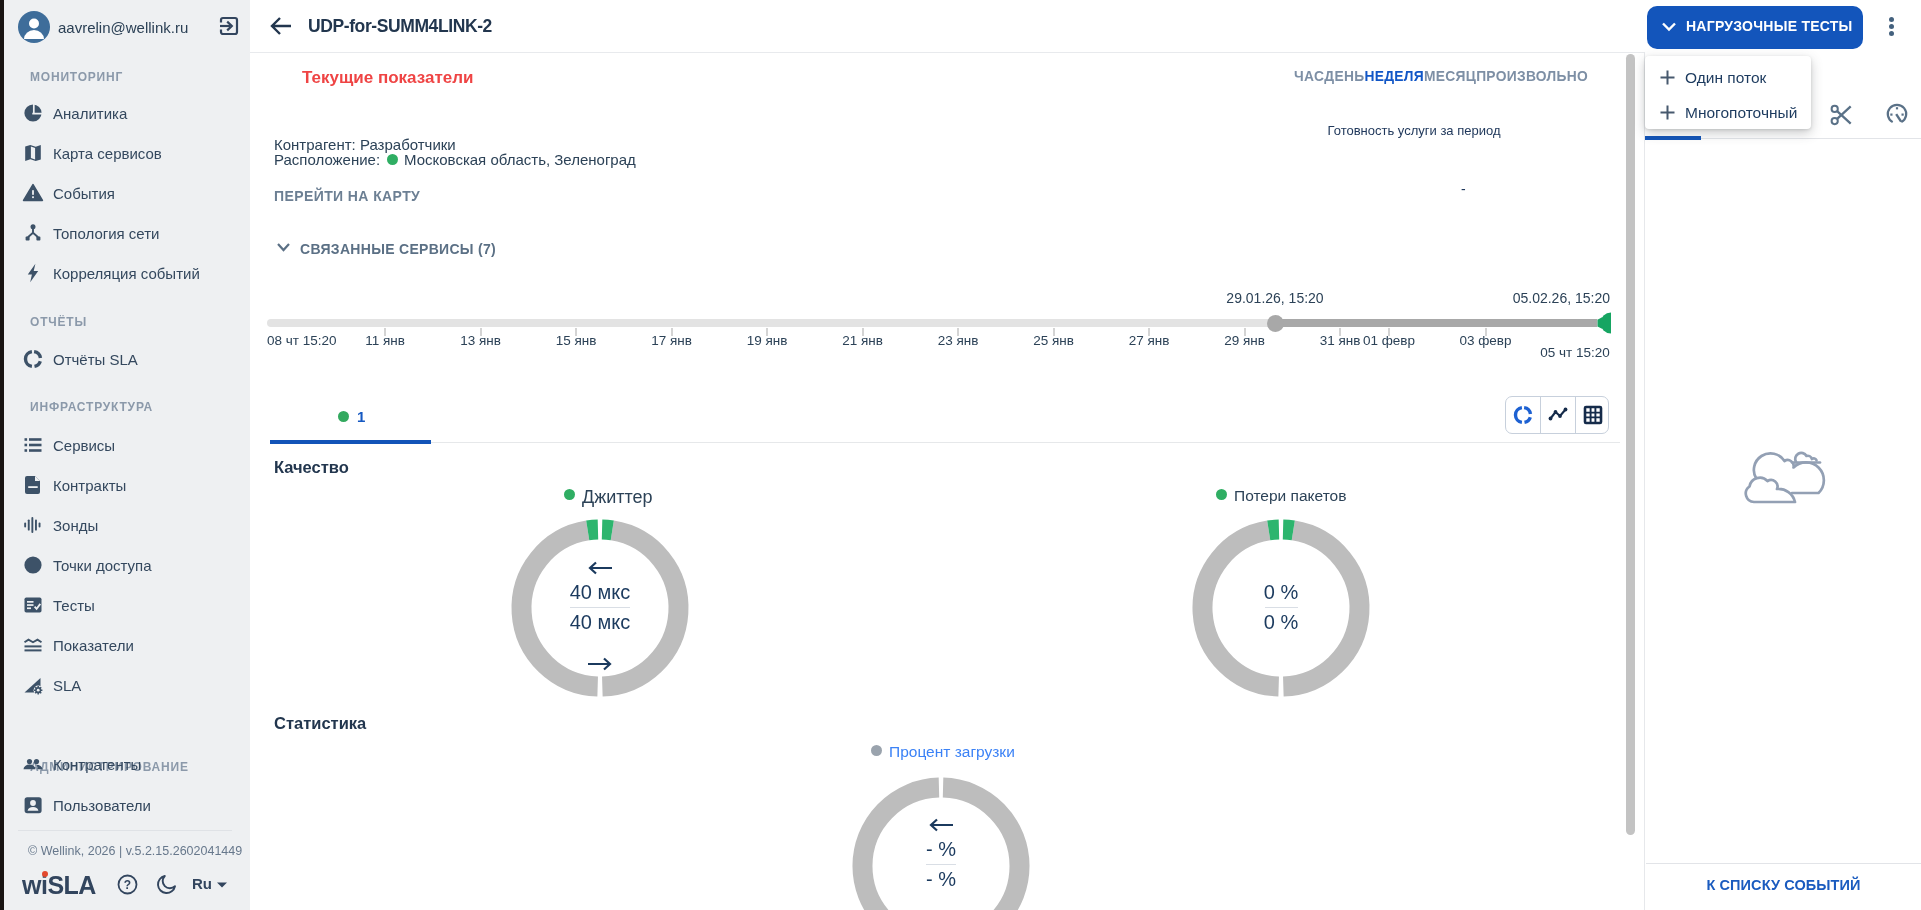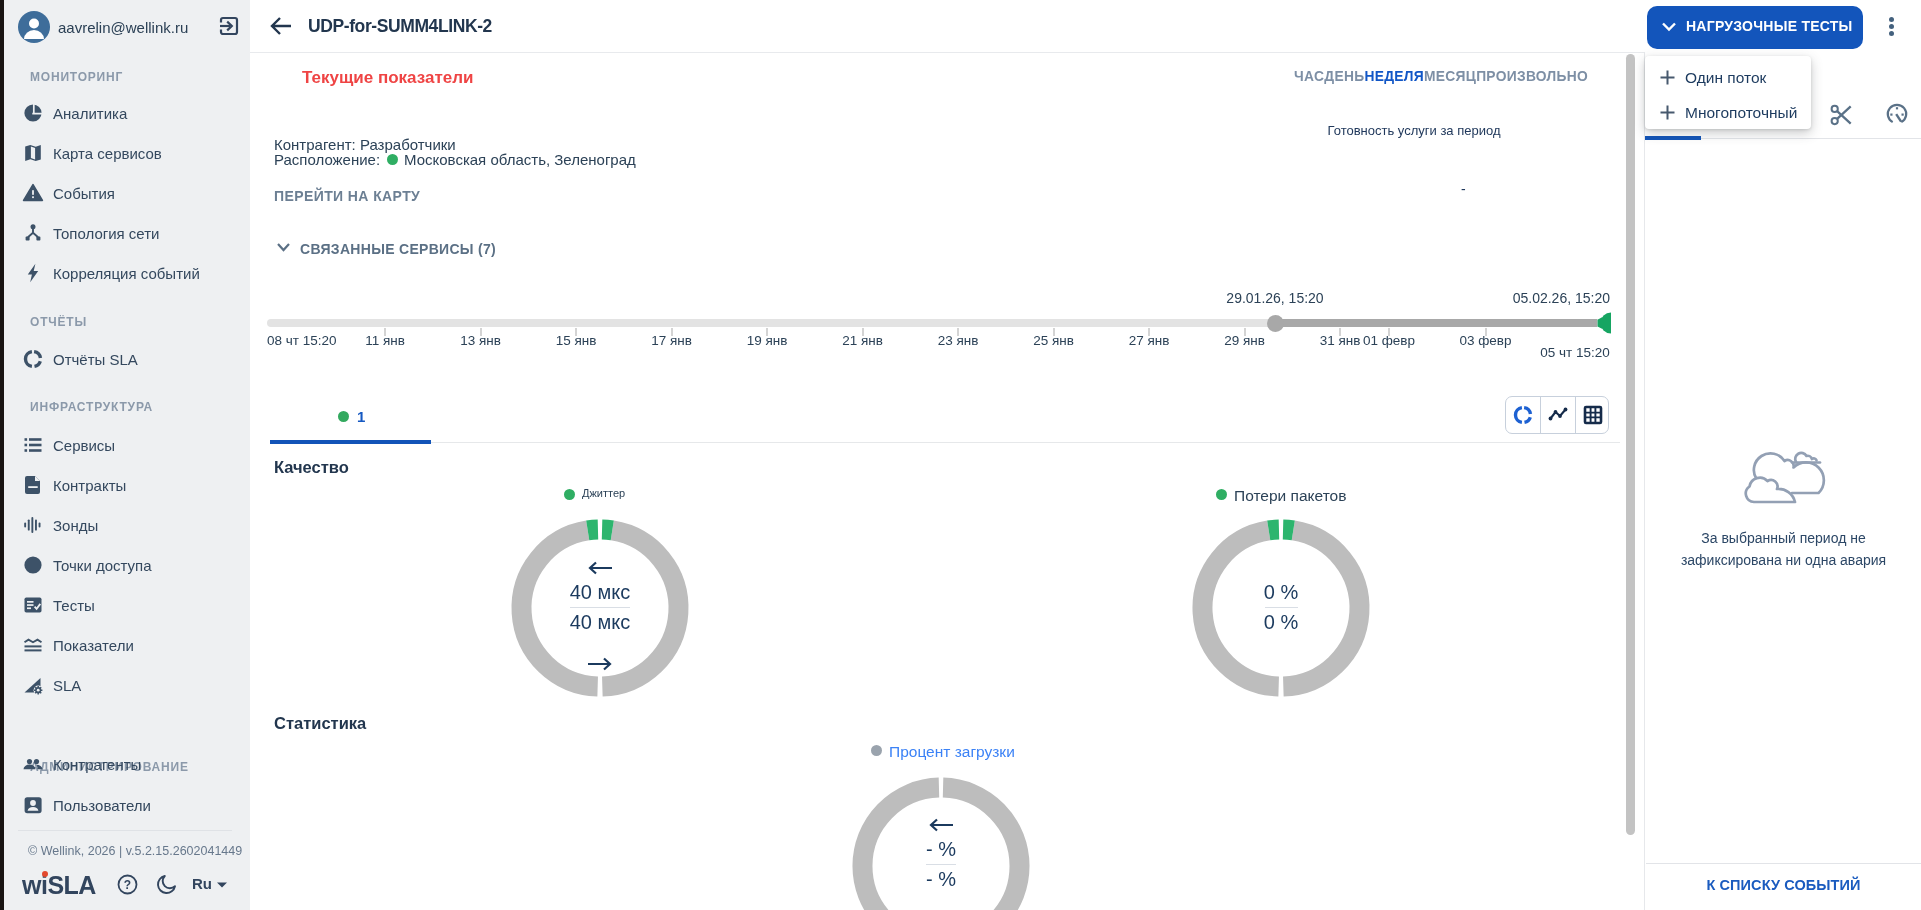--- a/index.html
+++ b/index.html
@@ -265,21 +265,21 @@
  <circle cx="13" cy="12" r="1.9" fill="#152b4a"></circle>
  <circle cx="18.5" cy="5.5" r="1.9" fill="#152b4a"></circle>
 </svg>
 <svg class="abs" style="left:1583px;top:405px" width="20" height="20" viewBox="0 0 20 20">
  <rect x="2" y="2" width="16" height="16" rx="1" fill="none" stroke="#152b4a" stroke-width="2.6"></rect>
  <path d="M7.6,2 V18 M12.4,2 V18 M2,7.6 H18 M2,12.4 H18" stroke="#152b4a" stroke-width="1.9"></path>
 </svg>
 
 <div class="abs" style="left:274px;top:458px;font-size:16.5px;font-weight:bold;color:#22364e;">Качество</div>
 <div class="abs" style="left:564px;top:489px;width:11px;height:11px;border-radius:50%;background:#2fae63;"></div>
-<div class="abs" style="left:582px;top:487px;font-size:11px;color:#2c4257;">Джиттер</div>
+<div class="abs" style="left:582px;top:487px;font-size:18px;color:#2c4257;">Джиттер</div>
 <svg class="abs" style="left:500px;top:508px" width="200" height="200" viewBox="0 0 200 200">
  <g fill="none" stroke-width="20">
   <path d="M112.28 22.47A78.5 78.5 0 0 1 102.33 178.47" stroke="#bdbdbd"></path>
   <path d="M97.67 178.47A78.5 78.5 0 0 1 87.72 22.47" stroke="#bdbdbd"></path>
   <path d="M87.72 22.47A78.5 78.5 0 0 1 97.95 21.53" stroke="#2db56e"></path>
   <path d="M102.05 21.53A78.5 78.5 0 0 1 112.28 22.47" stroke="#2db56e"></path>
  </g>
 </svg>
 <svg class="abs" style="left:586px;top:561px" width="28" height="14" viewBox="0 0 28 14">
       <path d="M26,7 H4 M10,1.5 L4,7 L10,12.5" fill="none" stroke="#1b3a5e" stroke-width="2.2"></path>
@@ -340,21 +340,20 @@
  <rect x="16.5" y="11.5" width="2.2" height="2.2" fill="#5a7187"></rect>
 </svg>
 <svg class="abs" style="left:1740px;top:448px" width="90" height="60" viewBox="0 0 90 60">
  <g fill="none" stroke="#93a0b4" stroke-width="2.7" stroke-linecap="round" stroke-linejoin="round">
   <path d="M52,14.5 H80"></path>
   <path d="M56,14 A6 6 0 0 1 66.5,8 A4.5 4.5 0 0 1 72,11 A3 3 0 0 1 76.5,12.3"></path>
   <path d="M16.5,31 A14.5 14.5 0 0 1 44.5,13 A6 6 0 0 1 53.5,19.5 A15.2 15.2 0 0 1 78.5,45 L52,45"></path>
   <path d="M55,54 H14 A8.5 8.5 0 0 1 9.5,38.5 A10.5 10.5 0 0 1 27.5,33 A6.5 6.5 0 0 1 37,41 A17 17 0 0 1 55,54 Z" fill="#ffffff"></path>
  </g>
 </svg>
-<div class="abs" style="left:1646px;top:528px;width:275px;text-align:center;font-size:14px;line-height:21.5px;color:#2c4766;">За выбранный период не<br>зафиксирована ни одна авария</div>
 <div class="abs" style="left:1646px;top:863px;width:275px;height:1px;background:#e2e4e8;"></div>
 <div class="abs" style="left:1646px;top:877px;width:275px;text-align:center;font-size:14.5px;font-weight:bold;color:#1a5bbf;letter-spacing:0.1px;">К СПИСКУ СОБЫТИЙ</div>
 
 <div class="abs" style="left:1645px;top:56px;width:166px;height:73px;background:#fff;border-radius:4px;box-shadow:0 4px 12px rgba(60,64,67,.28),0 1px 3px rgba(60,64,67,.15);"></div>
 <svg class="abs" style="left:1659px;top:69px" width="17" height="17" viewBox="0 0 17 17">
       <path d="M8.5,1.5 V15.5 M1.5,8.5 H15.5" stroke="#47596e" stroke-width="2"></path>
     </svg>
 <div class="abs" style="left:1685px;top:69px;font-size:15.5px;color:#1c3a5e;">Один поток</div>
 <svg class="abs" style="left:1659px;top:104px" width="17" height="17" viewBox="0 0 17 17">
       <path d="M8.5,1.5 V15.5 M1.5,8.5 H15.5" stroke="#47596e" stroke-width="2"></path>

